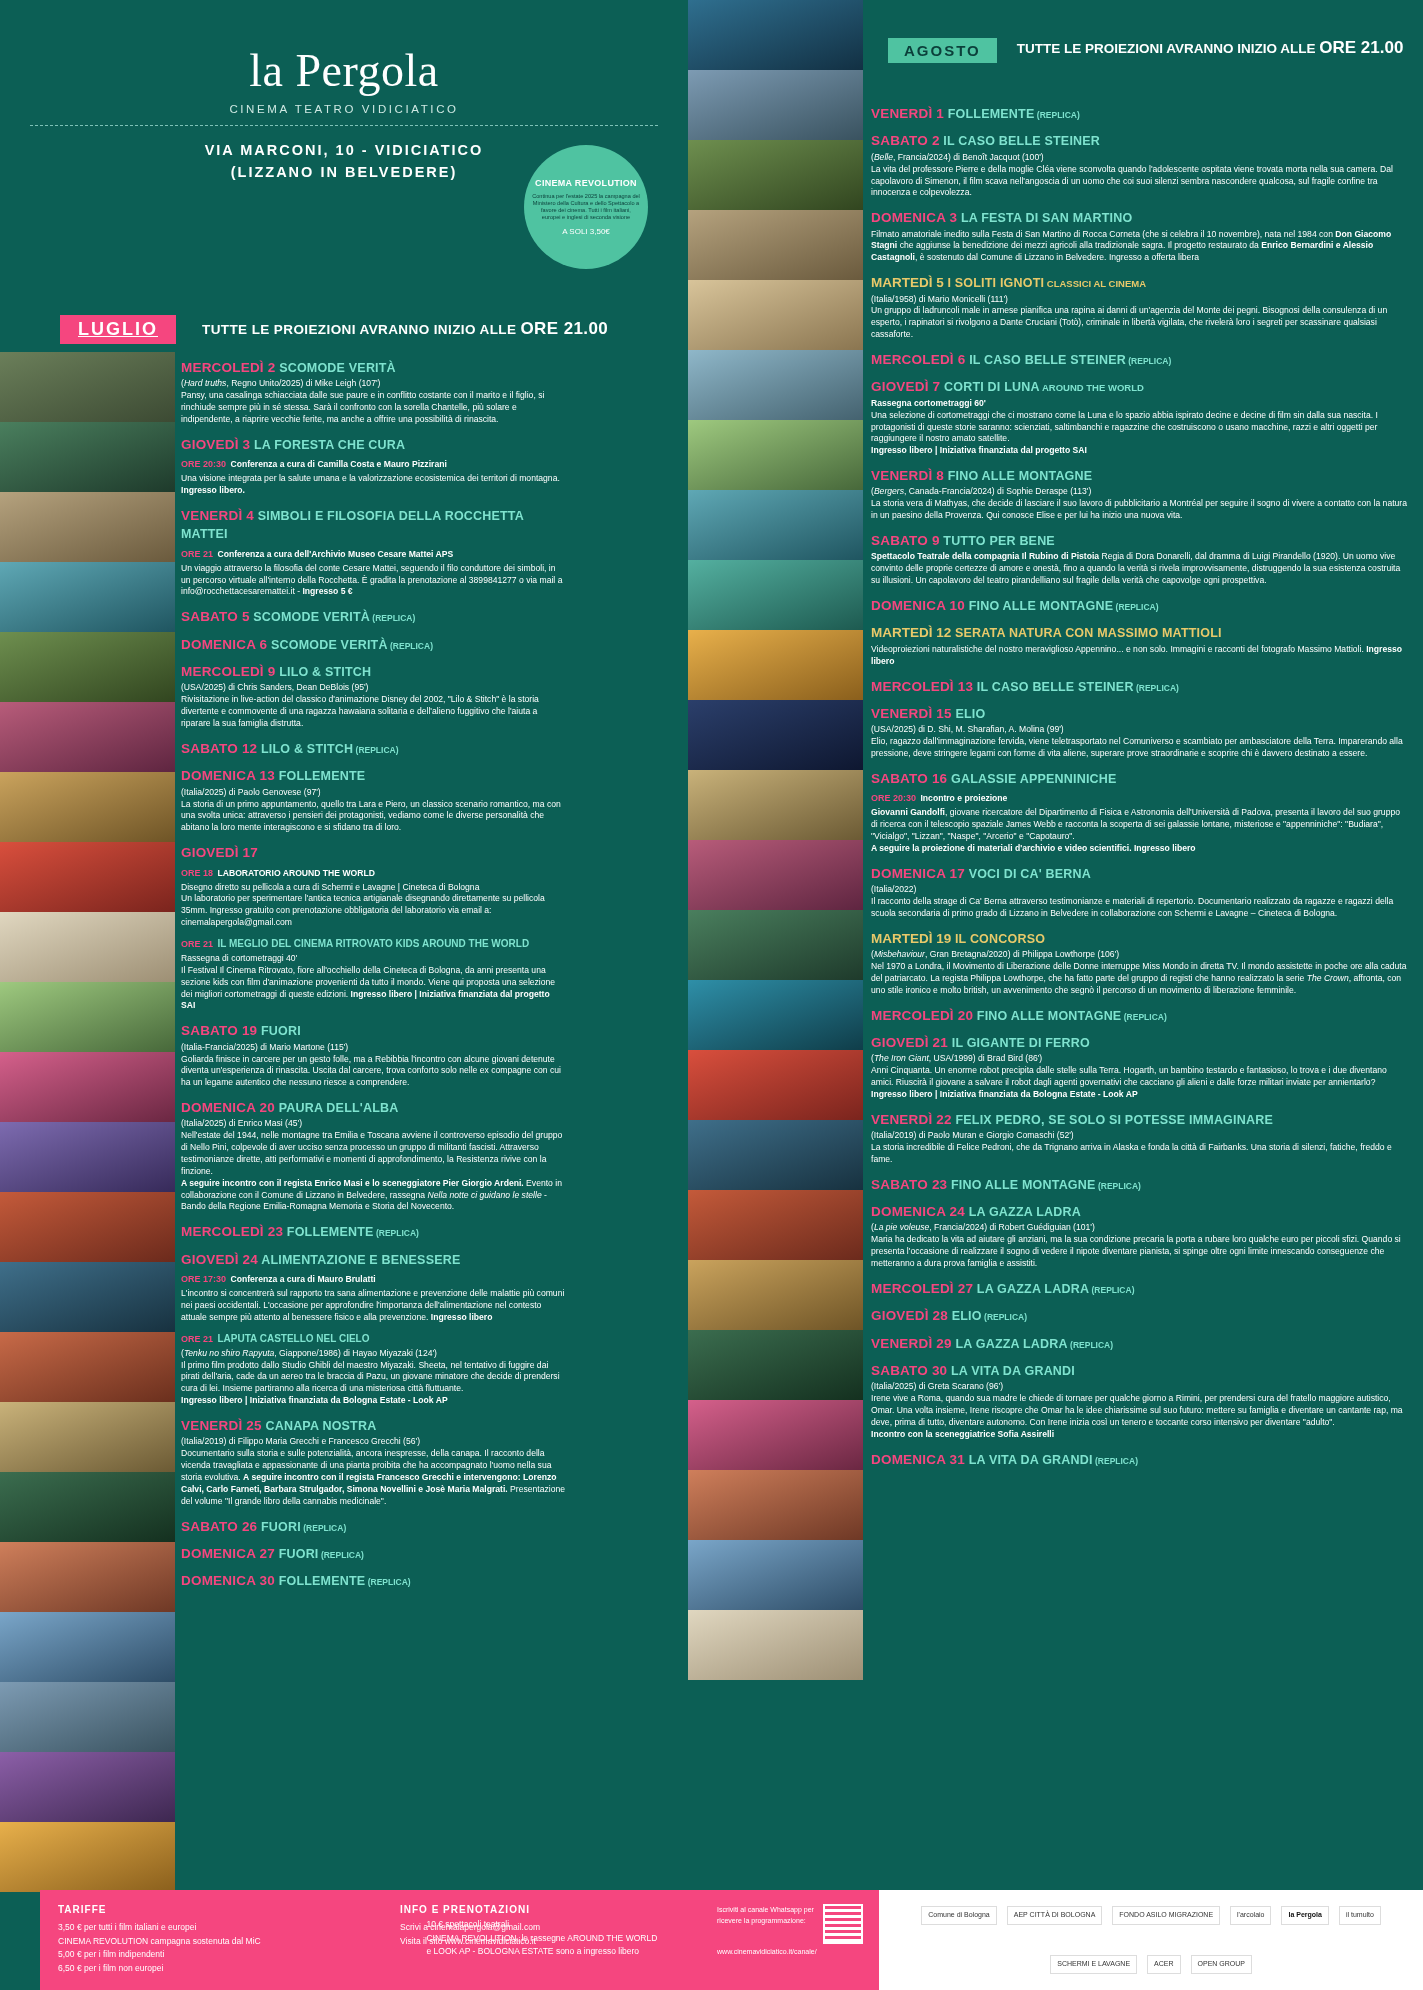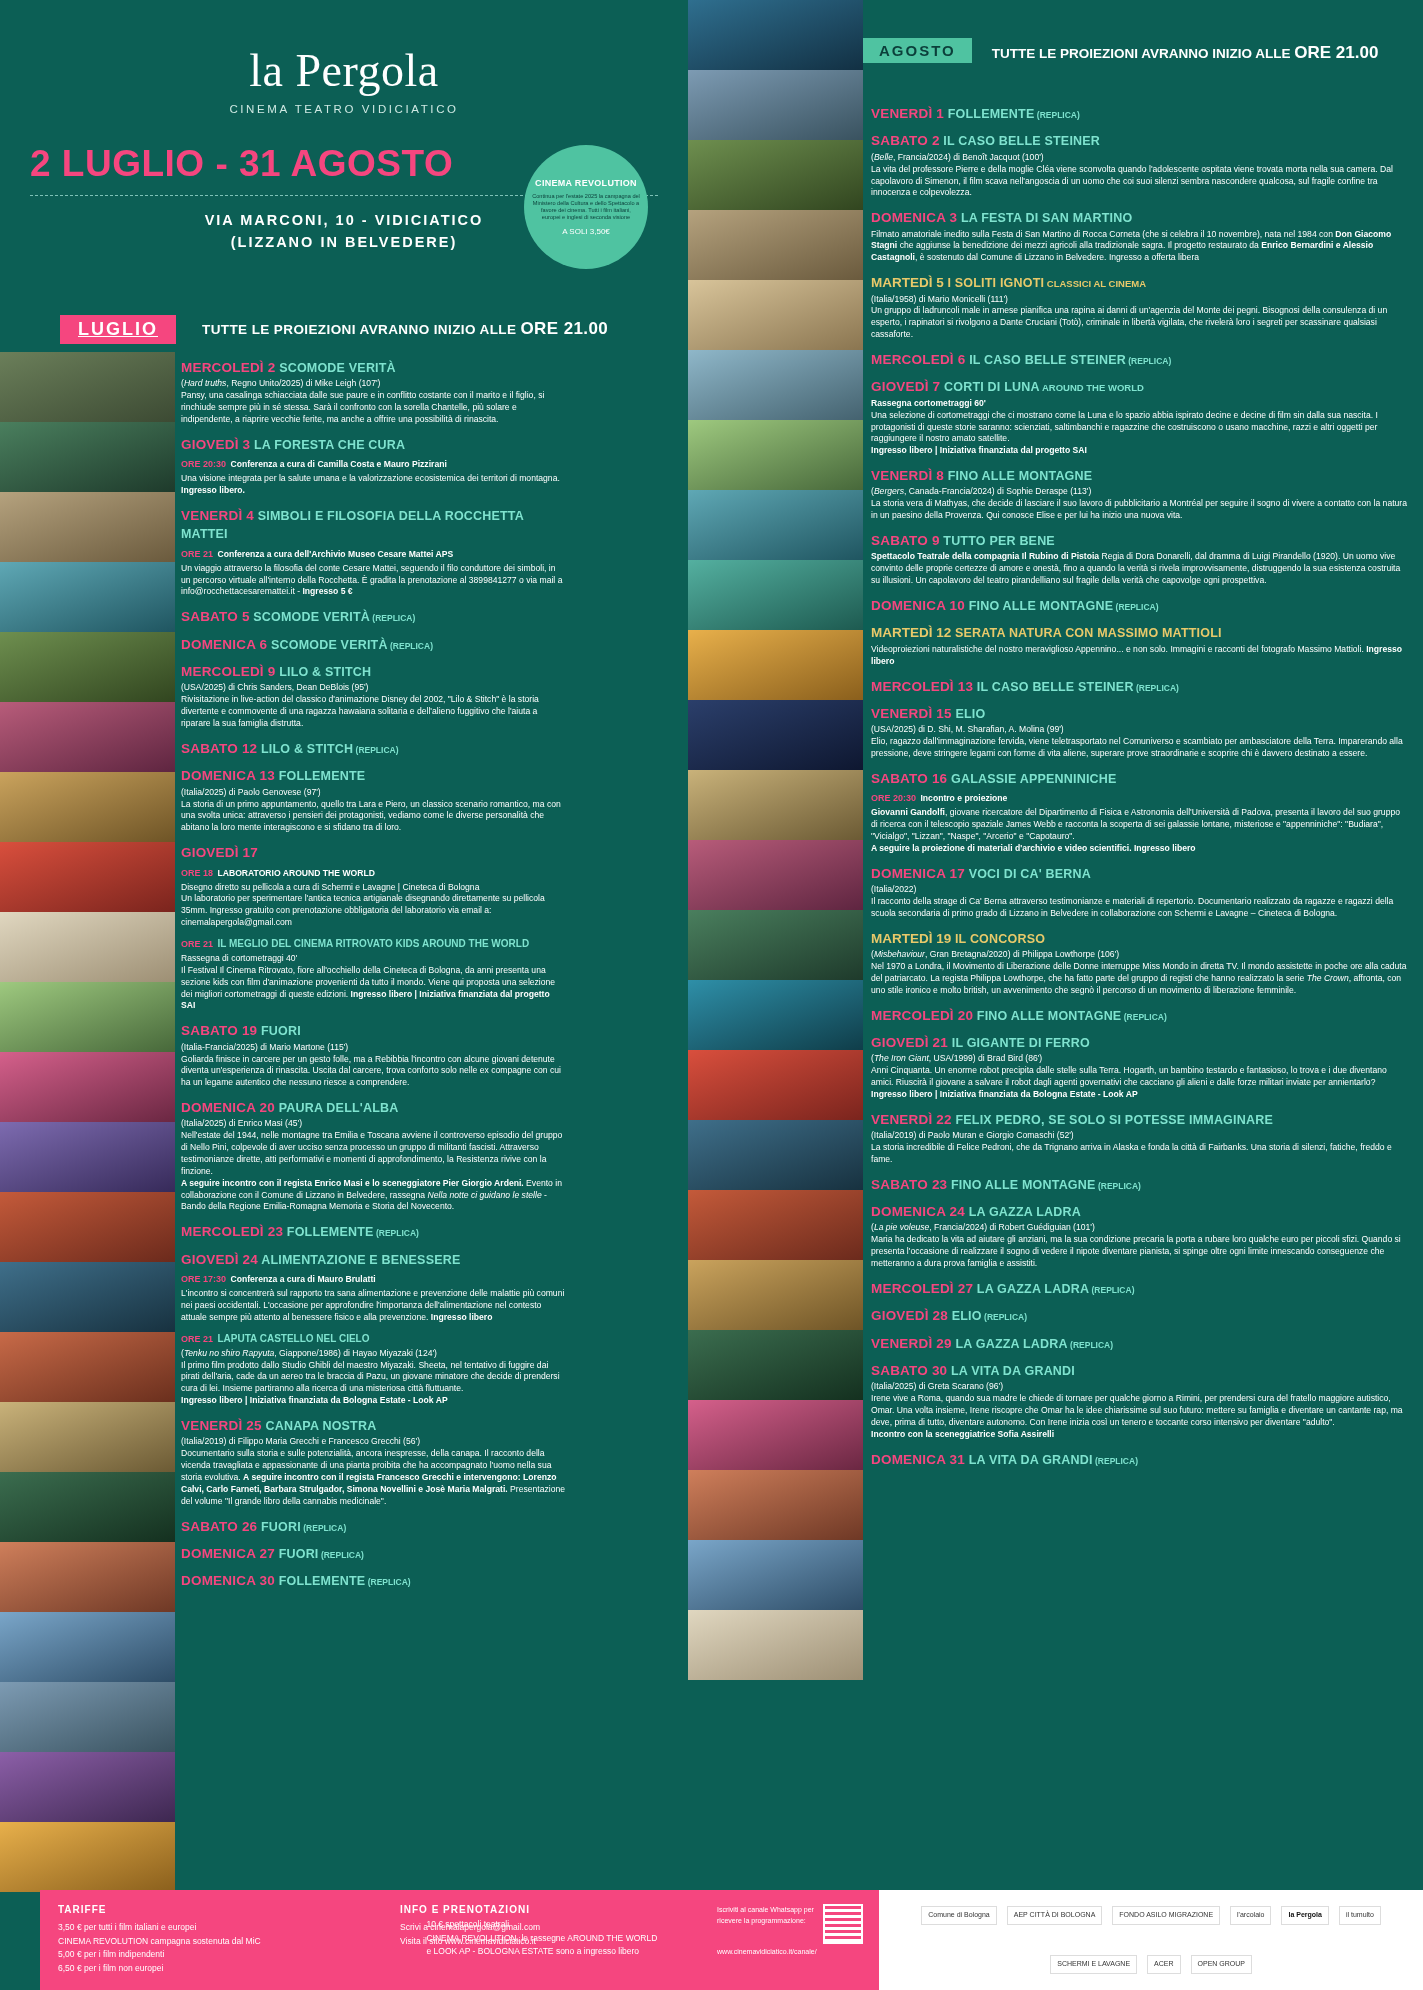--- a/index.html
+++ b/index.html
@@ -138,21 +138,20 @@
 
 <div class="poster">
 
   <div class="left">
 
     <div class="left-top">
       <div class="logo-wrap">
         <div class="logo-title">la Pergola</div>
         <div class="logo-sub">CINEMA TEATRO VIDICIATICO</div>
       </div>
-      <div class="dates">2 LUGLIO - 31 AGOSTO</div>
       <div class="dash-line"></div>
       <div class="addr">
         <div>VIA MARCONI, 10 - VIDICIATICO</div>
         <div>(LIZZANO IN BELVEDERE)</div>
       </div>
       <div class="badge">
         <div class="b1">CINEMA REVOLUTION</div>
         <div class="b2">Continua per l'estate 2025 la campagna del Ministero della Cultura e dello Spettacolo a favore dei cinema. Tutti i film italiani, europei e inglesi di seconda visione</div>
         <div class="b3">A SOLI 3,50€</div>
       </div>
@@ -260,21 +259,21 @@
           <div class="entry">
             <div class="eh"><span class="date">DOMENICA 30</span><span class="title"> FOLLEMENTE</span><span class="rep"> (REPLICA)</span></div>
           </div>
         </div>
     </div>
   </div>
 
   <div class="right">
     <div class="right-head">
       <div class="right-photo-col" style="height:100px"></div>
-      <div style="display:flex;align-items:flex-end;">
+      <div style="display:flex;align-items:flex-start;margin-left:25px;">
         <div class="agosto-tag">AGOSTO</div>
         <div class="right-note">
           <span>TUTTE LE PROIEZIONI AVRANNO INIZIO ALLE </span><span class="big">ORE 21.00</span>
         </div>
       </div>
     </div>
     <div class="body-cols">
       <div class="right-photo-col" style="margin-top:-100px">
         <div class="photo p4"></div>
         <div class="photo p2"></div>

